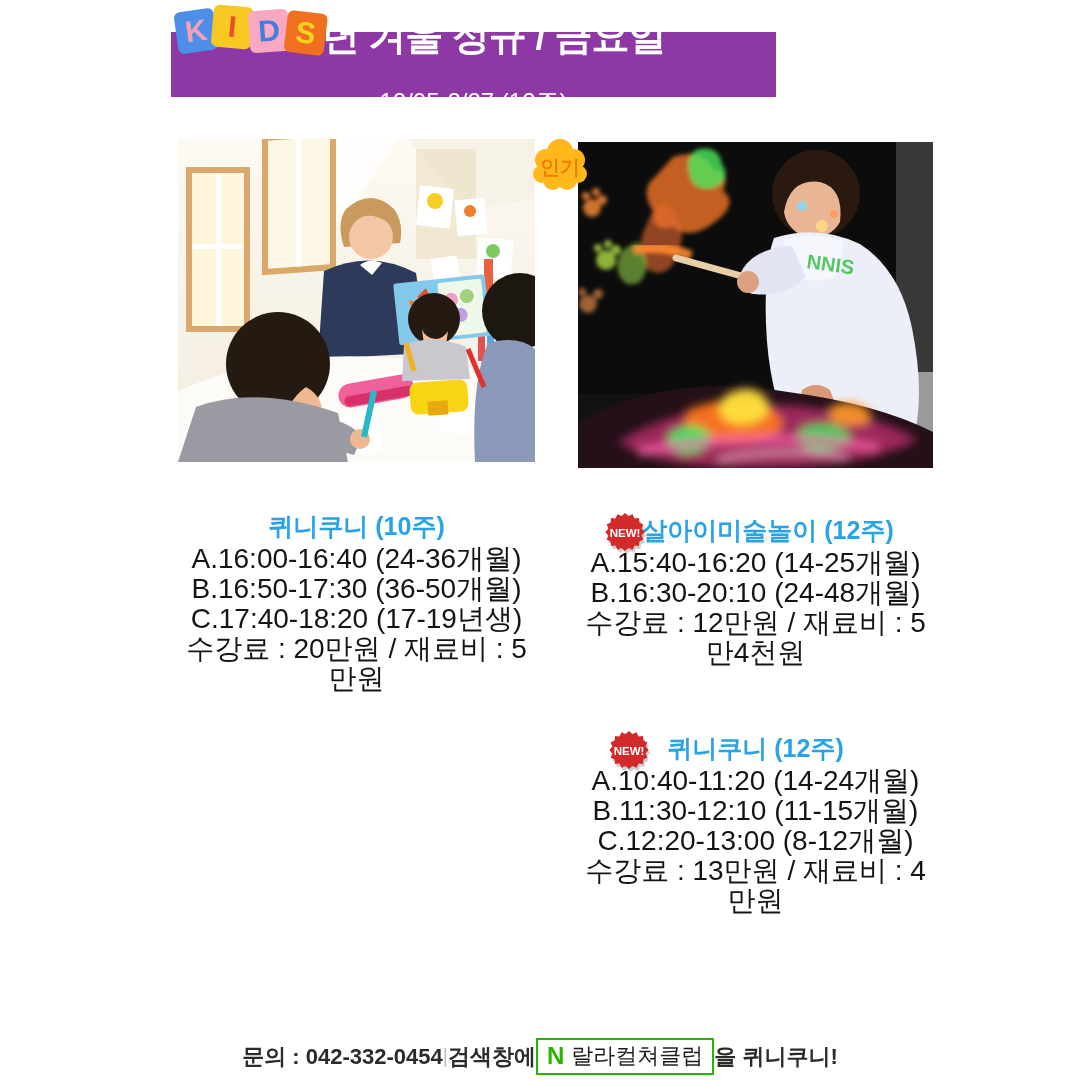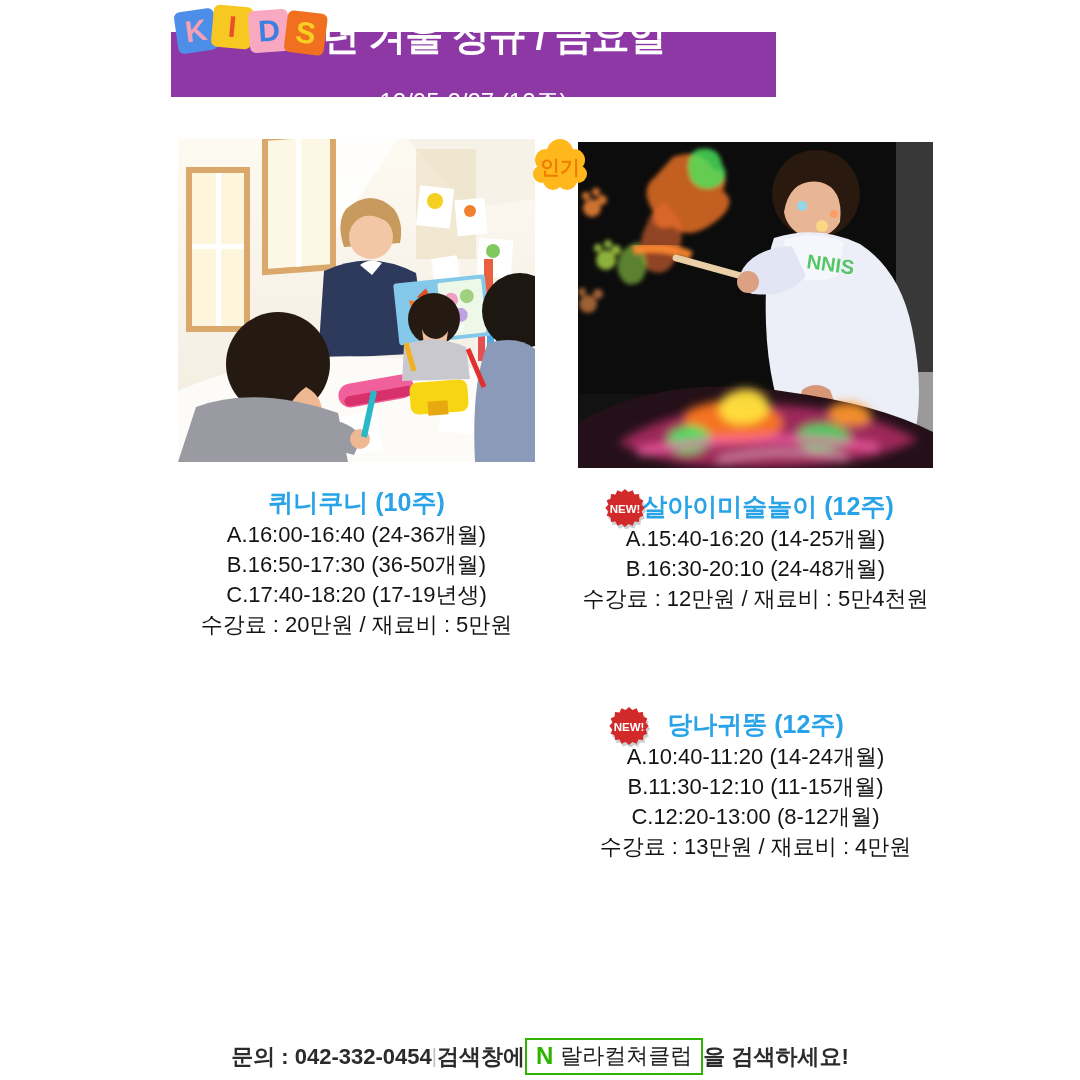--- a/index.html
+++ b/index.html
@@ -24,23 +24,23 @@
 
   
   .photo-left  { left:178px; top:139px; width:357px; height:323px; }
   .photo-right { left:578px; top:142px; width:355px; height:326px; }
   .photo-left svg, .photo-right svg { display:block; }
 
   
   .popular-badge { left:529px; top:134px; width:62px; height:62px; z-index:5; }
 
   
-  .program { text-align:center; color:#1a1a1a; }
+  .program { text-align:center; color:#1a1a1a;margin-top:24px; }
   .program-title { font-size:25px; font-weight:bold; color:#29a3e8; line-height:32px; margin-bottom:2px; }
-  .program-line { font-size:22px; line-height:30px; font-weight:500; color:#141414; }
+  .program-line { font-size:28px; line-height:30px; font-weight:500; color:#141414; }
   .prog-0 { left:178px; top:486px; width:357px; }
   .prog-1 { left:578px; top:490px; width:355px; }
   .prog-2 { left:578px; top:708px; width:355px; }
   .new-badge { position:absolute; width:42px; height:42px; top:-3px; }
   .prog-1 .new-badge { left:26px; }
   .prog-2 .new-badge { left:30px; }
 
   
   .footer { left:0; top:1038px; width:1080px; display:flex; align-items:center;
     justify-content:center; gap:0; font-size:22px; color:#2b2b2b; font-weight:600; }
@@ -285,29 +285,29 @@
 </div>
 
 <div class="abs program prog-2">
   <div class="new-badge">
     <svg width="42" height="42" viewBox="0 0 42 42">
       <polygon fill="#b9b9b9" opacity="0.7" transform="translate(1.5,3)" points="21,2 24.4,5.1 28.6,3.3 30.5,7.4 35,7 35.4,11.5 39.4,13.5 37.6,17.6 40.7,21 37.6,24.4 39.4,28.6 35.4,30.5 35,35 30.5,34.6 28.6,38.7 24.4,36.9 21,40 17.6,36.9 13.4,38.7 11.5,34.6 7,35 6.6,30.5 2.6,28.6 4.4,24.4 1.3,21 4.4,17.6 2.6,13.5 6.6,11.5 7,7 11.5,7.4 13.4,3.3 17.6,5.1"></polygon>
       <polygon fill="#d22a2a" points="21,2 24.4,5.1 28.6,3.3 30.5,7.4 35,7 35.4,11.5 39.4,13.5 37.6,17.6 40.7,21 37.6,24.4 39.4,28.6 35.4,30.5 35,35 30.5,34.6 28.6,38.7 24.4,36.9 21,40 17.6,36.9 13.4,38.7 11.5,34.6 7,35 6.6,30.5 2.6,28.6 4.4,24.4 1.3,21 4.4,17.6 2.6,13.5 6.6,11.5 7,7 11.5,7.4 13.4,3.3 17.6,5.1"></polygon>
       <text x="21" y="26" text-anchor="middle" font-size="11.5" font-weight="bold" fill="#ffffff">NEW!</text>
     </svg>
   </div>
-  <div class="program-title">당나귀똥 (12주)</div>
+  <div class="program-title">퀴니쿠니 (12주)</div>
   <div class="program-line">A.10:40-11:20 (14-24개월)</div>
   <div class="program-line">B.11:30-12:10 (11-15개월)</div>
   <div class="program-line">C.12:20-13:00 (8-12개월)</div>
   <div class="program-line">수강료 : 13만원 / 재료비 : 4만원</div>
 </div>
 
 <div class="abs footer">
   <span>문의 : 042-332-0454</span>
   <span class="footer-divider">|</span>
   <span>검색창에</span>
   <span class="naver-box">
     <span class="naver-n">N</span>
     <span class="naver-term">랄라컬쳐클럽</span>
   </span>
-  <span>을 검색하세요!</span>
+  <span>을 퀴니쿠니!</span>
 </div>
 
 </body></html>

